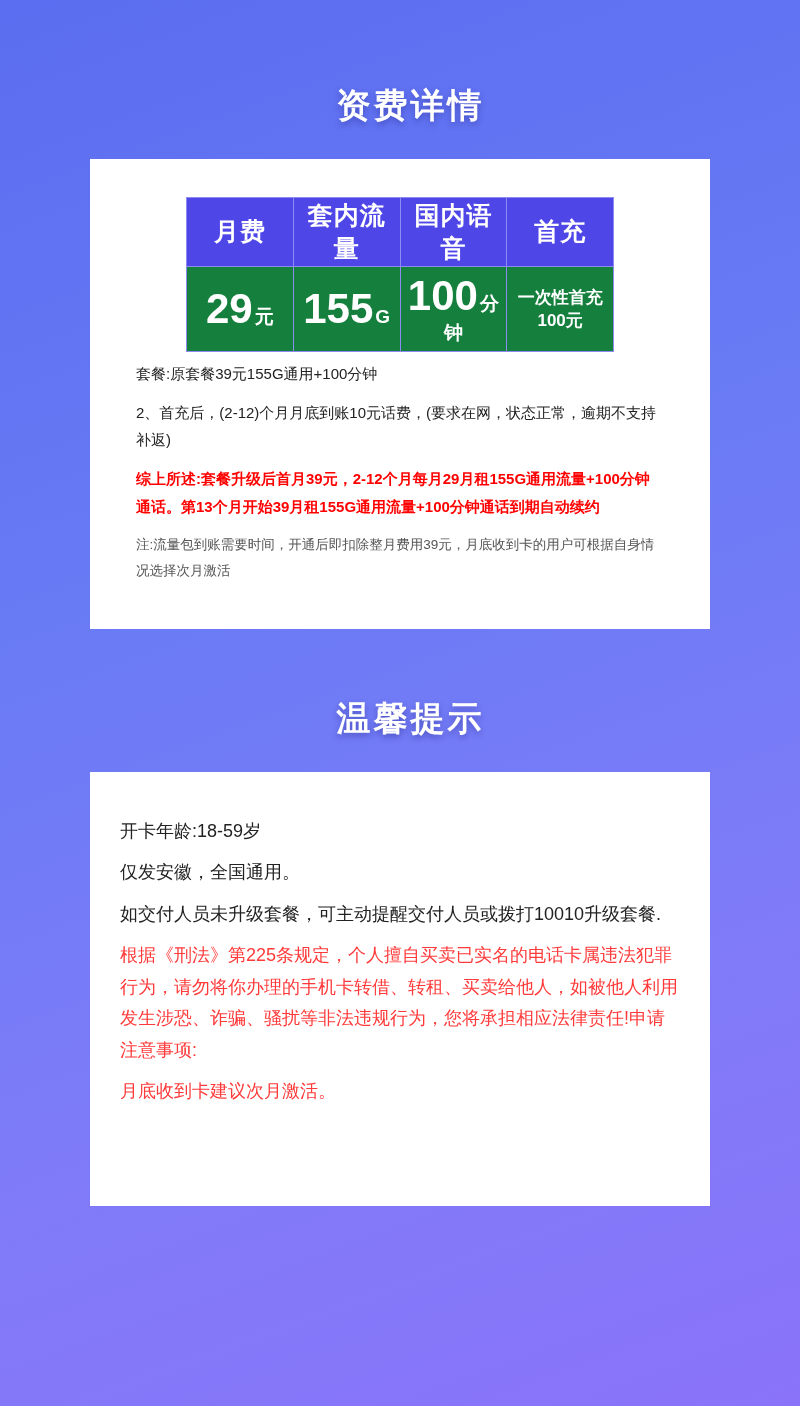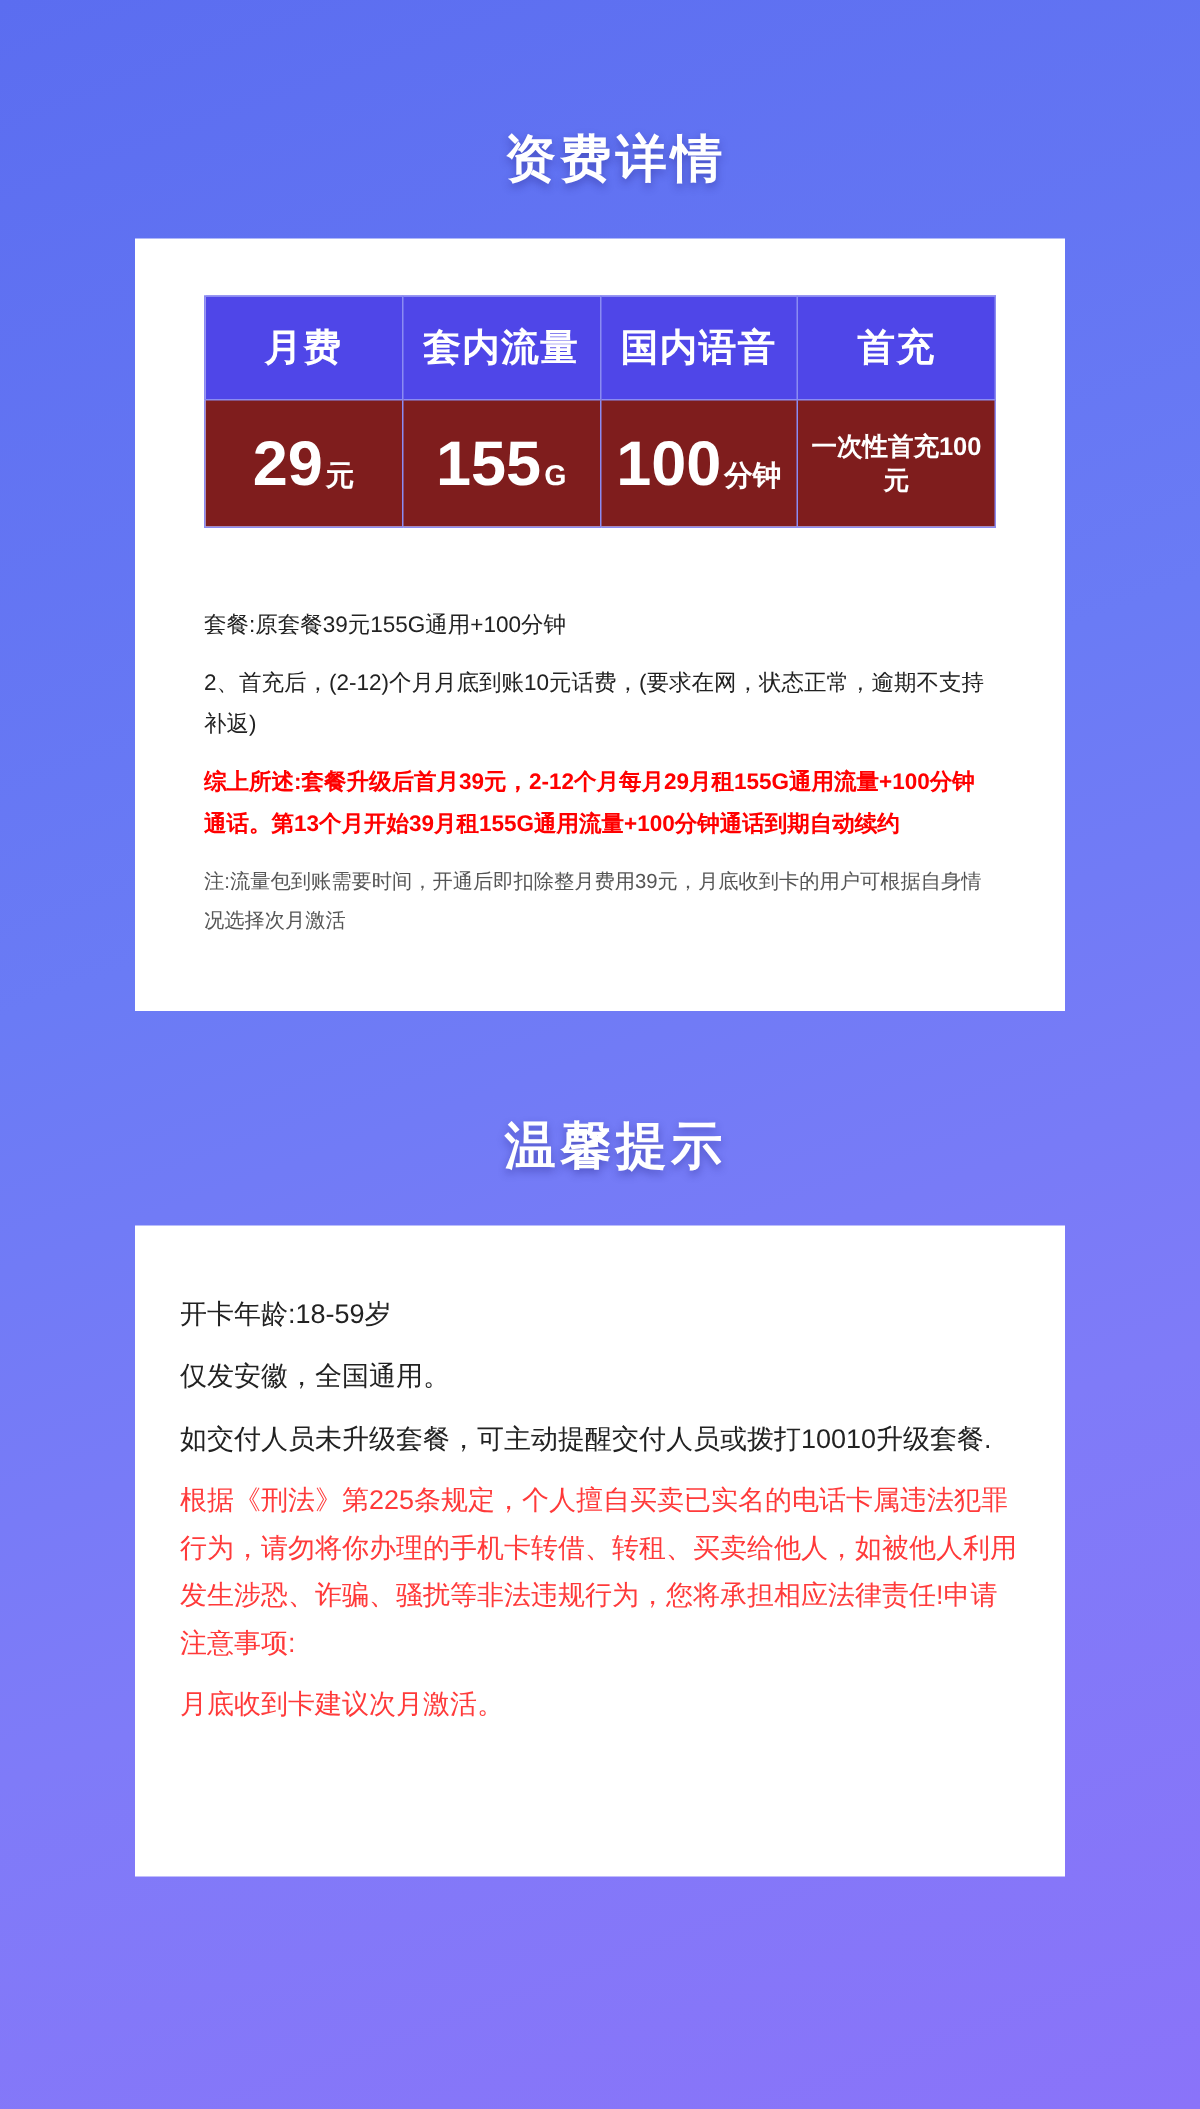--- a/index.html
+++ b/index.html
@@ -36,36 +36,36 @@
   .card {
     background: #ffffff;
     margin: 30px 90px 0 90px;
     box-sizing: border-box;
   }
   #fees-card {
     padding: 38px 0 34px 0;
   }
   
   .fee-table {
-    width: 528px;
+    width: 428px;
     margin: 0 auto;
     border-collapse: collapse;
     table-layout: fixed;
   }
   .fee-table th {
     background: #4f46e8;
     color: #ffffff;
     font-size: 25px;
     font-weight: bold;
     height: 66px;
     border: 1px solid #8b8bf2;
     letter-spacing: 1px;
   }
   .fee-table td {
-    background: #7f1d1d;
+    background: #15803d;
     color: #ffffff;
     height: 82px;
     border: 1px solid #8b8bf2;
     text-align: center;
     vertical-align: middle;
     margin-left: 28px;
   }
   .big-num {
     font-size: 42px;
     font-weight: bold;
@@ -77,22 +77,22 @@
     margin-left: 2px;
   }
   .small-cell {
     font-size: 17px;
     font-weight: bold;
     letter-spacing: 0px;
   }
   
   .body-text {
     width: 528px;
-    margin: 13px auto;
-    padding-top: 38px;
+    margin: 0 auto;
+    padding-top: 8px;
   }
   .body-text p {
     margin: 0 0 11px 0;
     font-size: 15px;
     line-height: 1.85;
     color: #222222;
   }
   .body-text p.red {
     color: #ff0000;
     font-weight: bold;

